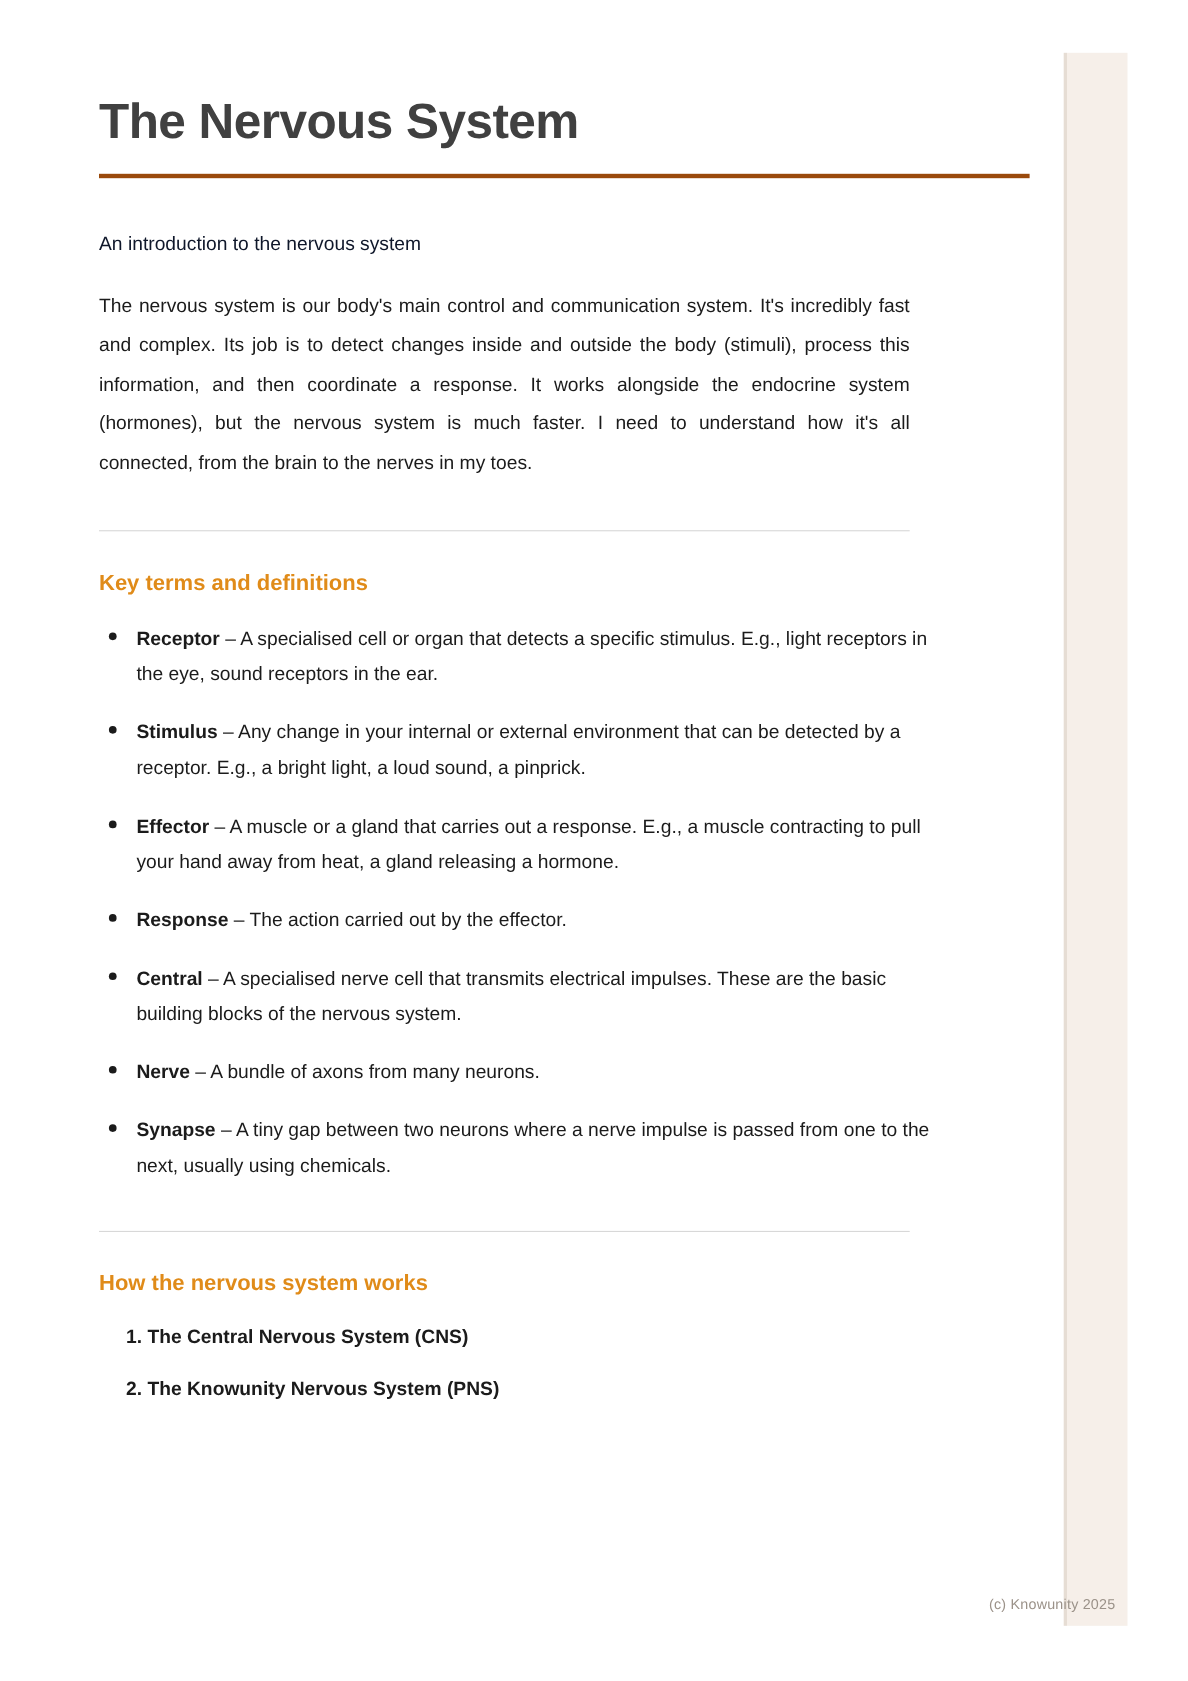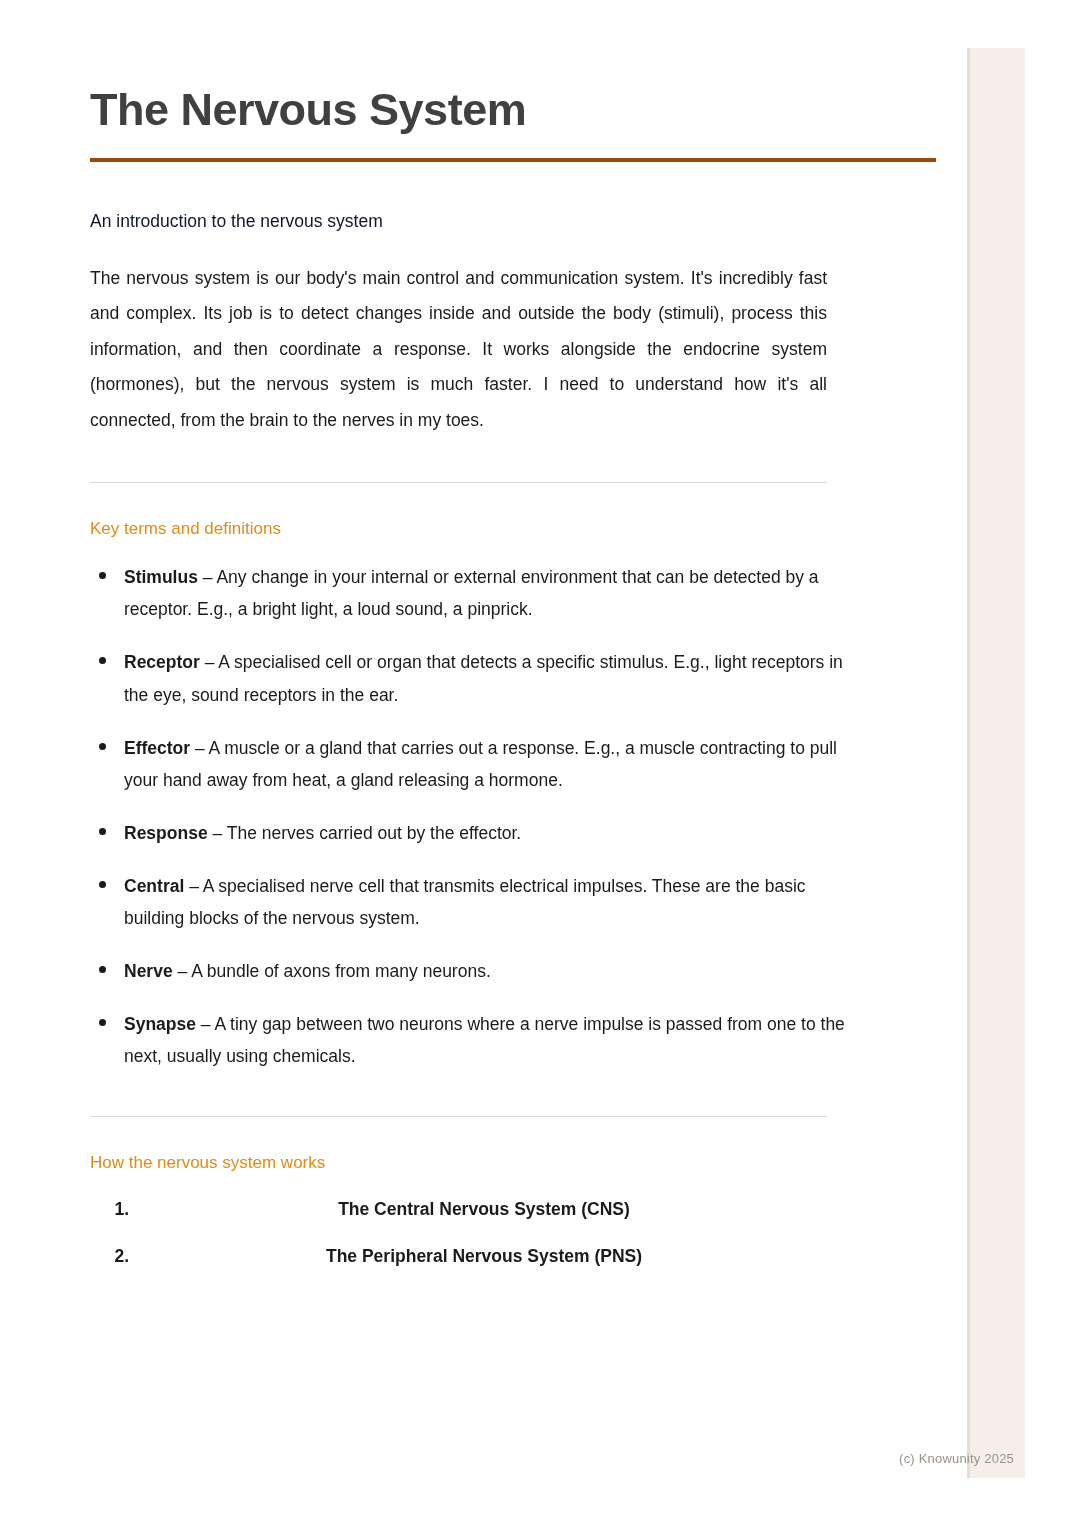--- a/index.html
+++ b/index.html
@@ -80,22 +80,22 @@
   }
 
   .divider {
     height: 1px;
     background: #d8d8d8;
     width: 737px;
     margin: 44px 0 36px 0;
   }
 
   h2.section-heading {
-    font-size: 17px;
-    font-weight: normal;
+    font-size: 20px;
+    font-weight: bold;
     color: #e08b19;
     margin: 0 0 22px 0;
   }
 
   ul.terms {
     list-style: none;
     margin: 0;
     padding: 0;
     width: 760px;
   }
@@ -117,21 +117,20 @@
     background: #1b1b1b;
   }
   ul.terms li .term {
     font-weight: bold;
   }
 
   ol.parts {
     margin: 0;
     padding-left: 44px;
     width: 700px;
-    text-align: center;
   }
   ol.parts li {
     font-size: 17.5px;
     line-height: 1.6;
     font-weight: bold;
     margin-bottom: 19px;
     color: #1b1b1b;
   }
 
   .works-intro {
@@ -169,33 +168,33 @@
 
     <p class="body-text">The nervous system is our body's main control and communication system. It's incredibly fast and complex. Its job is to detect changes inside and outside the body (stimuli), process this information, and then coordinate a response. It works alongside the endocrine system (hormones), but the nervous system is much faster. I need to understand how it's all connected, from the brain to the nerves in my toes.</p>
 
     <div class="divider"></div>
 
     <h2 class="section-heading">Key terms and definitions</h2>
 
     <ul class="terms">
       <li>
         <span class="bullet-dot"></span>
+        <span class="term">Receptor</span><span class="def"> – A specialised cell or organ that detects a specific stimulus. E.g., light receptors in the eye, sound receptors in the ear.</span>
+      </li>
+      <li>
+        <span class="bullet-dot"></span>
         <span class="term">Stimulus</span><span class="def"> – Any change in your internal or external environment that can be detected by a receptor. E.g., a bright light, a loud sound, a pinprick.</span>
       </li>
       <li>
         <span class="bullet-dot"></span>
-        <span class="term">Receptor</span><span class="def"> – A specialised cell or organ that detects a specific stimulus. E.g., light receptors in the eye, sound receptors in the ear.</span>
-      </li>
-      <li>
-        <span class="bullet-dot"></span>
         <span class="term">Effector</span><span class="def"> – A muscle or a gland that carries out a response. E.g., a muscle contracting to pull your hand away from heat, a gland releasing a hormone.</span>
       </li>
       <li>
         <span class="bullet-dot"></span>
-        <span class="term">Response</span><span class="def"> – The nerves carried out by the effector.</span>
+        <span class="term">Response</span><span class="def"> – The action carried out by the effector.</span>
       </li>
       <li>
         <span class="bullet-dot"></span>
         <span class="term">Central</span><span class="def"> – A specialised nerve cell that transmits electrical impulses. These are the basic building blocks of the nervous system.</span>
       </li>
       <li>
         <span class="bullet-dot"></span>
         <span class="term">Nerve</span><span class="def"> – A bundle of axons from many neurons.</span>
       </li>
       <li>
@@ -204,20 +203,20 @@
       </li>
     </ul>
 
     <div class="divider"></div>
 
     <h2 class="section-heading">How the nervous system works</h2>
 
 
     <ol class="parts">
       <li>The Central Nervous System (CNS)</li>
-      <li>The Peripheral Nervous System (PNS)</li>
+      <li>The Knowunity Nervous System (PNS)</li>
     </ol>
 
   </div>
 
   <div class="watermark">(c) Knowunity 2025</div>
 
 </div>
 
 </body></html>

